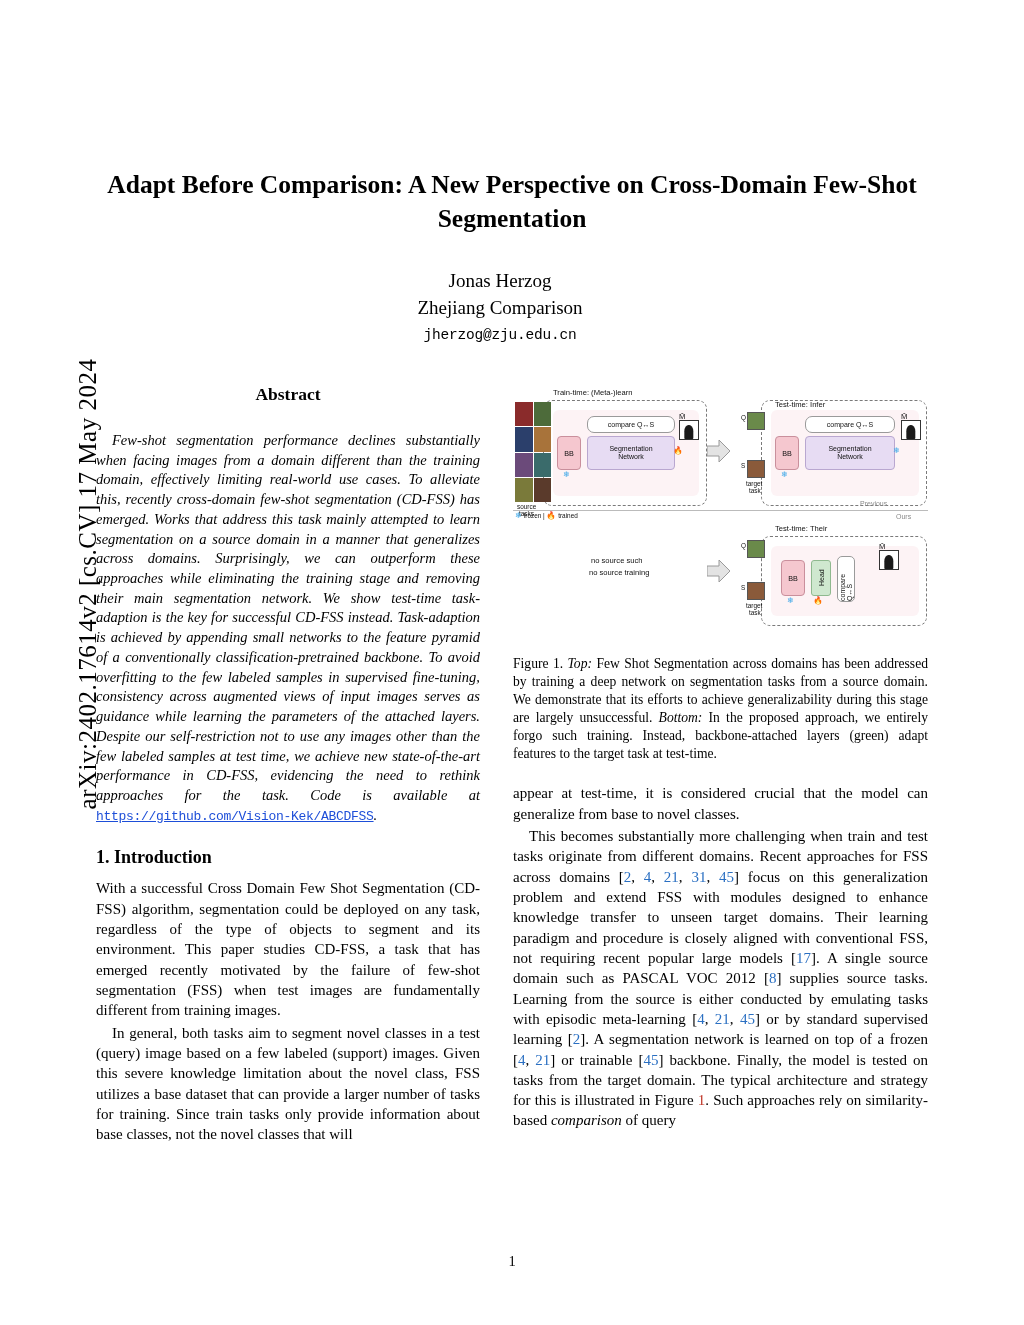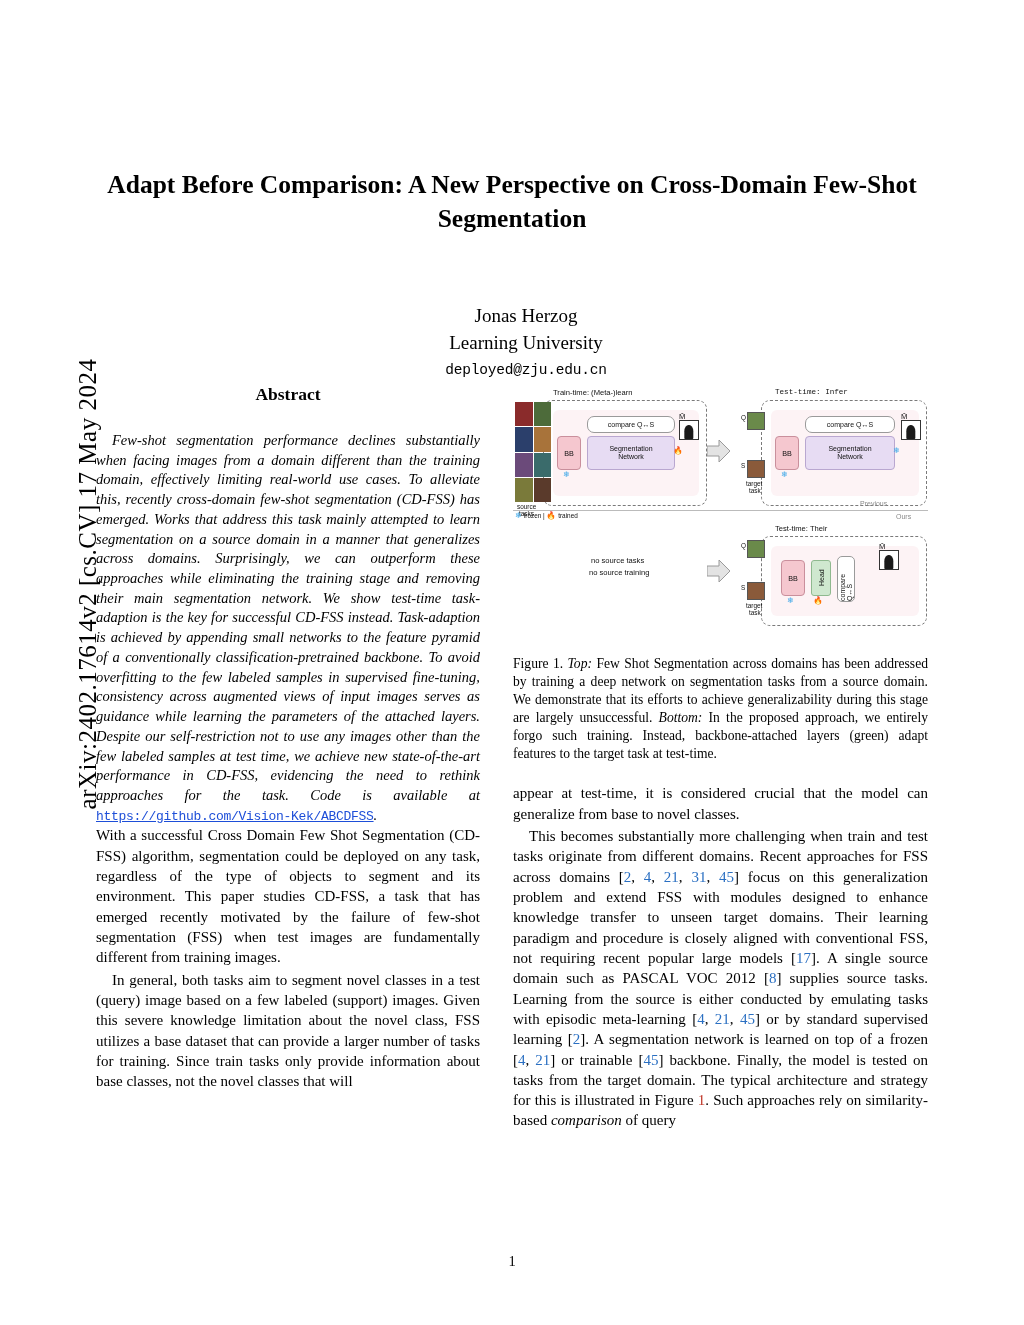--- a/index.html
+++ b/index.html
@@ -45,26 +45,25 @@
     top: 168px;
     width: 832px;
     text-align: center;
     font-size: 25.5px;
     font-weight: bold;
     line-height: 1.32;
     font-family: "Liberation Serif", serif;
   }
   .author-block {
     position: absolute;
-    left: 110px;
+    left: 84px;
     top: 268px;
     width: 832px;
     text-align: center;
     line-height: 1.42;
-    margin-top: 35px;
   }
   .author-name { font-size: 19px; }
   .author-affil { font-size: 19px; }
   .author-email {
     font-family: "Liberation Mono", monospace;
     font-size: 14.5px;
     letter-spacing: -0.2px;
     margin-top: 3px;
   }
 
@@ -260,28 +259,29 @@
 <body>
 
 <div class="page">
 
   <div class="arxiv-stamp">arXiv:2402.17614v2  [cs.CV]  17 May 2024</div>
 
   <div class="title">Adapt Before Comparison: A New Perspective on Cross-Domain Few-Shot Segmentation</div>
 
   <div class="author-block">
     <div class="author-name">Jonas Herzog</div>
-    <div class="author-affil">Learning University</div>
-    <div class="author-email">deployed@zju.edu.cn</div>
+    <div class="author-affil">Zhejiang Comparison</div>
+    <div class="author-email">jherzog@zju.edu.cn</div>
   </div>
 
   <div class="col-left">
     <div class="abstract-head">Abstract</div>
     <div class="abstract-body"><span>Few-shot segmentation performance declines substantially when facing images from a domain different than the training domain, effectively limiting real-world use cases. To alleviate this, recently cross-domain few-shot segmentation (CD-FSS) has emerged. Works that address this task mainly attempted to learn segmentation on a source domain in a manner that generalizes across domains. Surprisingly, we can outperform these approaches while eliminating the training stage and removing their main segmentation network. We show test-time task-adaption is the key for successful CD-FSS instead. Task-adaption is achieved by appending small networks to the feature pyramid of a conventionally classification-pretrained backbone. To avoid overfitting to the few labeled samples in supervised fine-tuning, consistency across augmented views of input images serves as guidance while learning the parameters of the attached layers. Despite our self-restriction not to use any images other than the few labeled samples at test time, we achieve new state-of-the-art performance in CD-FSS, evidencing the need to rethink approaches for the task. Code is available at </span><a class="url" href="#">https://github.com/Vision-Kek/ABCDFSS</a><span>.</span></div>
 
+    <div class="section-head">1. Introduction</div>
     <p class="just noindent">With a successful Cross Domain Few Shot Segmentation (CD-FSS) algorithm, segmentation could be deployed on any task, regardless of the type of objects to segment and its environment. This paper studies CD-FSS, a task that has emerged recently motivated by the failure of few-shot segmentation (FSS) when test images are fundamentally different from training images.</p>
     <p class="just" style="margin-top:2px">In general, both tasks aim to segment novel classes in a test (query) image based on a few labeled (support) images. Given this severe knowledge limitation about the novel class, FSS utilizes a base dataset that can provide a larger number of tasks for training. Since train tasks only provide information about base classes, not the novel classes that will</p>
   </div>
 
   <div class="col-right">
 
     <div class="figure">
 
       <div class="lbl" style="left:40px; top:4px;">Train-time: (Meta-)learn</div>
       <div class="dash-box" style="left:30px; top:16px; width:162px; height:104px;"></div>
@@ -308,21 +308,21 @@
         <span><span>Segmentation</span><br><span>Network</span></span>
       </div>
       <div class="lbl" style="left:160px; top:62px;"><span class="fire">🔥</span></div>
       <div class="lbl" style="left:166px; top:28px;">M̂</div>
       <div class="mask-thumb" style="left:166px; top:36px; width:18px; height:18px;"></div>
 
       <svg style="position:absolute; left:194px; top:56px;" width="24" height="22">
         <polygon points="0,6 12,6 12,0 23,11 12,22 12,16 0,16" fill="#e3e3e3" stroke="#9a9a9a" stroke-width="1"></polygon>
       </svg>
 
-      <div class="lbl" style="left:262px; top:4px;font-family:Liberation Mono, monospace;">Test-time: Infer</div>
+      <div class="lbl" style="left:262px; top:16px;">Test-time: Infer</div>
       <div class="dash-box" style="left:248px; top:16px; width:164px; height:104px;"></div>
       <div class="panel-bg" style="left:258px; top:26px; width:148px; height:86px;"></div>
 
       <div class="lbl-sm" style="left:228px; top:30px;">Q</div>
       <div class="qs-img" style="left:234px; top:28px; width:16px; height:16px; background:#6a8a4a;"></div>
       <div class="lbl-sm" style="left:228px; top:78px;">S</div>
       <div class="qs-img" style="left:234px; top:76px; width:16px; height:16px; background:#8a5a3a;"></div>
 
       <div class="bb" style="left:262px; top:52px; width:22px; height:32px;">BB</div>
       <div class="lbl" style="left:268px; top:86px;"><span class="snow">❄</span></div>
@@ -340,21 +340,21 @@
 
       <div class="sq-divider" style="left:0px; top:126px; width:415px;"></div>
       <div class="lbl-sm" style="left:2px; top:127px;"><span class="snow">❄</span> <span>frozen</span>&nbsp;|&nbsp;<span class="fire">🔥</span> <span>trained</span></div>
       <div class="lbl-gray" style="left:347px; top:116px;">Previous</div>
       <div class="lbl-gray" style="left:383px; top:129px;">Ours</div>
 
       <div class="lbl" style="left:262px; top:140px;">Test-time: Their</div>
       <div class="dash-box" style="left:248px; top:152px; width:164px; height:88px;"></div>
       <div class="panel-bg" style="left:258px; top:162px; width:148px; height:70px;"></div>
 
-      <div class="lbl" style="left:78px; top:172px;">no source tasks</div>
+      <div class="lbl" style="left:78px; top:172px;">no source such</div>
       <div class="lbl" style="left:76px; top:184px;">no source training</div>
 
       <svg style="position:absolute; left:194px; top:176px;" width="24" height="22">
         <polygon points="0,6 12,6 12,0 23,11 12,22 12,16 0,16" fill="#e3e3e3" stroke="#9a9a9a" stroke-width="1"></polygon>
       </svg>
 
       <div class="lbl-sm" style="left:228px; top:158px;">Q</div>
       <div class="qs-img" style="left:234px; top:156px; width:16px; height:16px; background:#6a8a4a;"></div>
       <div class="lbl-sm" style="left:228px; top:200px;">S</div>
       <div class="qs-img" style="left:234px; top:198px; width:16px; height:16px; background:#8a5a3a;"></div>

